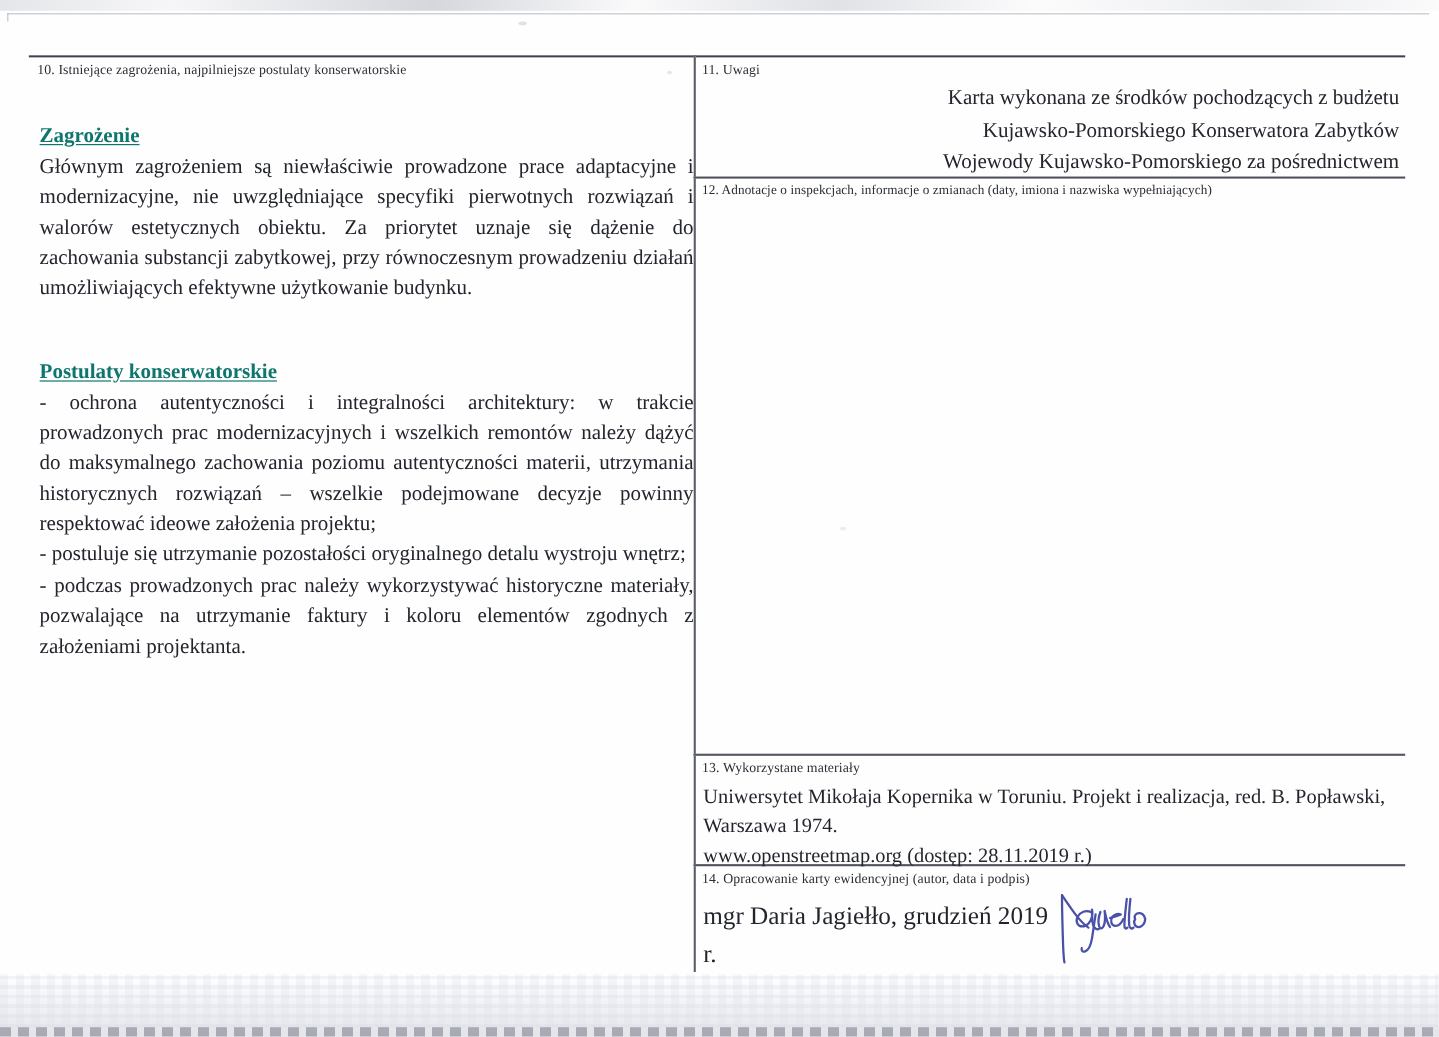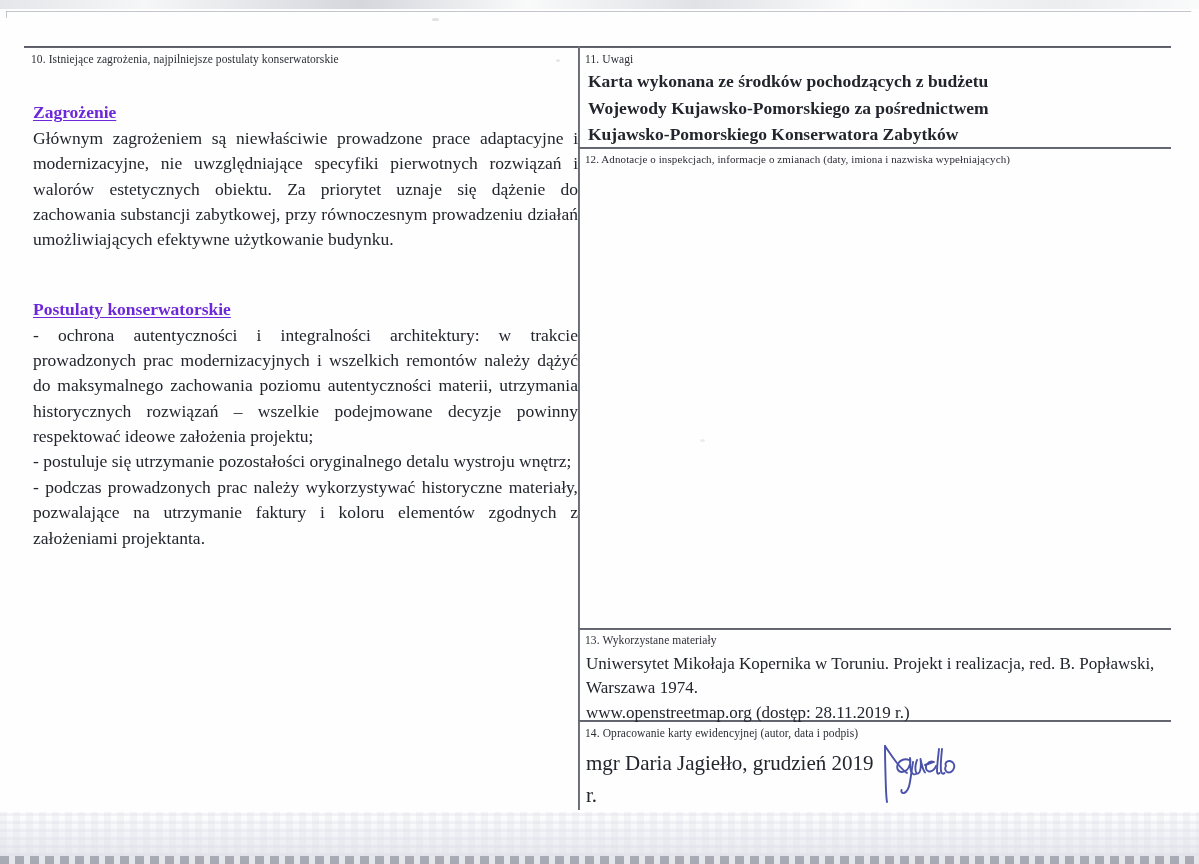--- a/index.html
+++ b/index.html
@@ -175,44 +175,43 @@
     left: 33px;
     top: 100px;
     width: 545px;
   }
   .sect-heading {
     font-size: 17.5px;
     line-height: 1.42;
     text-decoration: underline;
     text-underline-offset: 2px;
     margin: 0 0 1px 0;
-    color: #6d28d9;
+    color: #0f766e;
   }
   .body-par {
     font-size: 17.5px;
     line-height: 1.45;
     text-align: justify;
     text-justify: inter-word;
     margin: 0;
     color: #23252d;
     hyphens: none;
   }
   .gap-block { height: 44px; }
 
   
   .uwagi-note {
     position: absolute;
     left: 588px;
     top: 68px;
     width: 578px;
-    text-align: left;
+    text-align: right;
     font-size: 17.5px;
     line-height: 1.52;
     color: #23252d;
-    font-weight: bold;
   }
 
   
   .materials {
     position: absolute;
     left: 586px;
     top: 652px;
     width: 585px;
     font-size: 17px;
     line-height: 1.44;
@@ -281,22 +280,22 @@
 
     <p class="body-par">- ochrona autentyczności i integralności architektury: w trakcie prowadzonych prac modernizacyjnych i wszelkich remontów należy dążyć do maksymalnego zachowania poziomu autentyczności materii, utrzymania historycznych rozwiązań – wszelkie podejmowane decyzje powinny respektować ideowe założenia projektu;</p>
 
     <p class="body-par">- postuluje się utrzymanie pozostałości oryginalnego detalu wystroju wnętrz;</p>
 
     <p class="body-par">- podczas prowadzonych prac należy wykorzystywać historyczne materiały, pozwalające na utrzymanie faktury i koloru elementów zgodnych z założeniami projektanta.</p>
   </div>
 
   <div class="uwagi-note">
     <div>Karta wykonana ze środków pochodzących z budżetu</div>
+    <div>Kujawsko-Pomorskiego Konserwatora Zabytków</div>
     <div>Wojewody Kujawsko-Pomorskiego za pośrednictwem</div>
-    <div>Kujawsko-Pomorskiego Konserwatora Zabytków</div>
   </div>
 
   <div class="materials">
     <div>
       <span class="ital">Uniwersytet Mikołaja Kopernika w Toruniu. Projekt i realizacja</span><span>, red. B. Popławski,</span>
       <div>Warszawa 1974.</div>
     </div>
     <div>www.openstreetmap.org (dostęp: 28.11.2019 r.)</div>
   </div>
 

